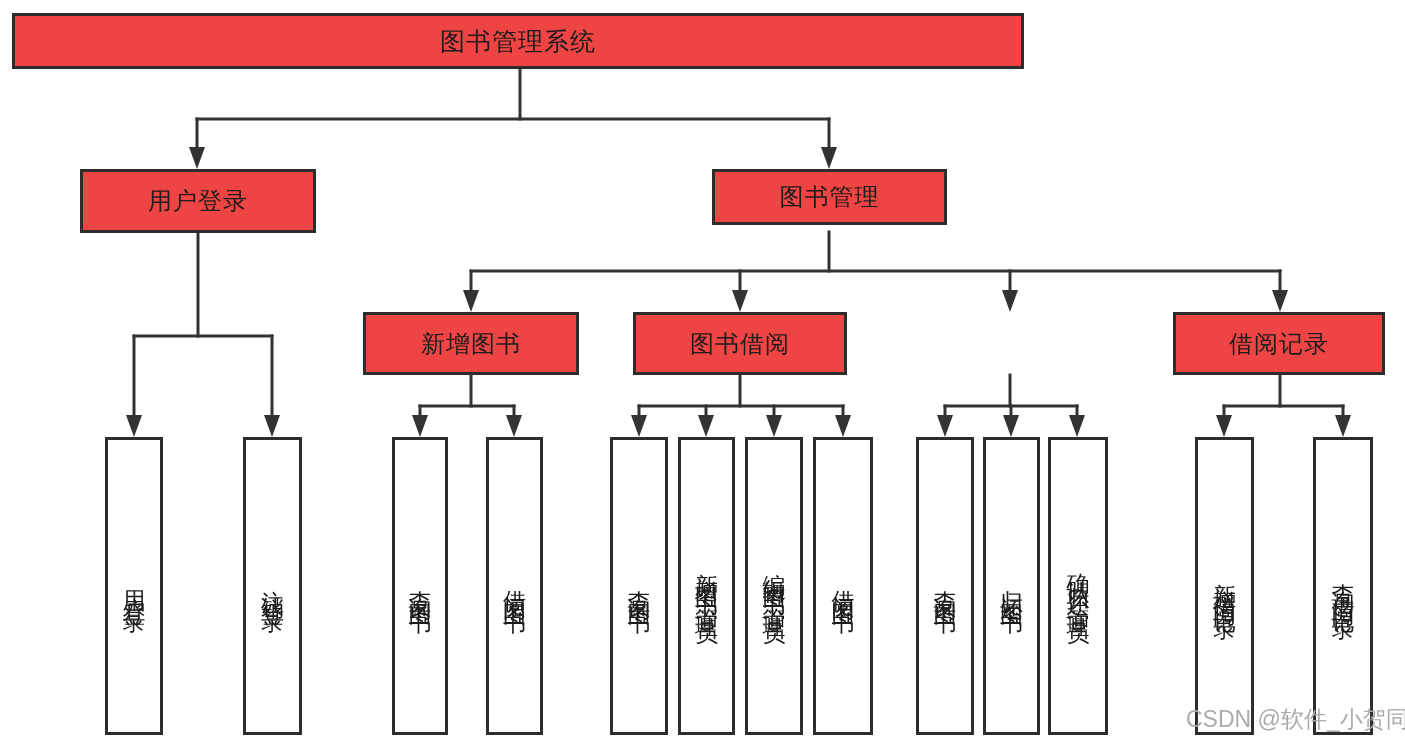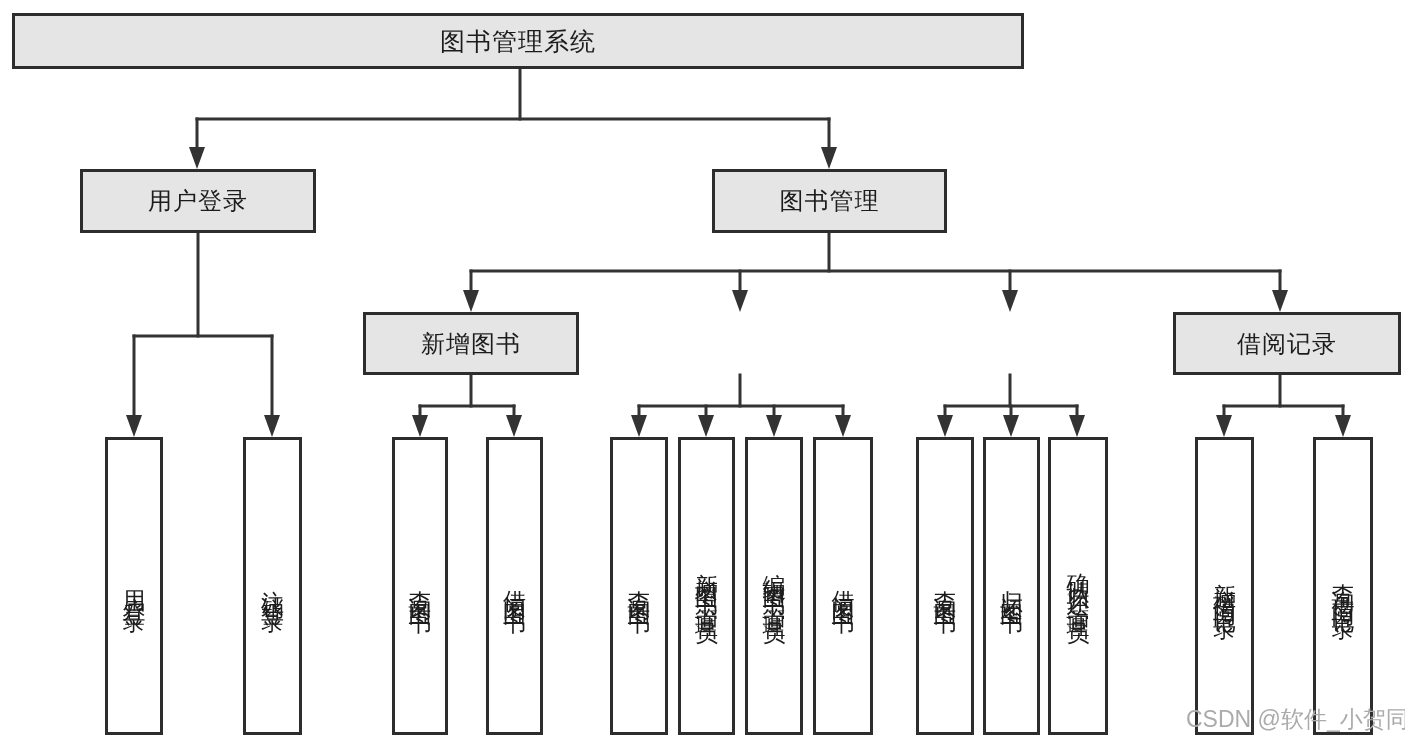--- a/index.html
+++ b/index.html
@@ -2,21 +2,21 @@
 <html><head>
 <meta charset="utf-8">
 <style>
   html,body{margin:0;padding:0;background:#fff;}
   #canvas{
     position:relative;width:1405px;height:747px;background:#ffffff;overflow:hidden;
     font-family:"Liberation Sans","DejaVu Sans",sans-serif;
   }
   #connectors{position:absolute;left:0;top:0;z-index:1;}
   .hbox{
-    position:absolute;box-sizing:border-box;border:3px solid #2d2d2d;background:#e5e5e5;
+    position:absolute;box-sizing:border-box;border:3px solid #2d2d2d;background:#ef4444;
     display:flex;align-items:center;justify-content:center;z-index:2;
   }
   .hbox .label{font-size:24px;color:#1c1c1c;letter-spacing:1px;white-space:nowrap;}
   .root .label{font-size:25px;}
   .vbox{
     position:absolute;box-sizing:border-box;border:3px solid #2d2d2d;background:#ffffff;
     display:flex;align-items:center;justify-content:center;z-index:2;
   }
   .vbox .vlabel{
     writing-mode:vertical-rl;text-orientation:mixed;
@@ -112,28 +112,31 @@
     </g>
   </svg>
 
   <div class="hbox root" style="left:12px;top:13px;width:1012px;height:56px">
     <span class="label">图书管理系统</span>
   </div>
 
   <div class="hbox" style="left:80px;top:169px;width:236px;height:64px">
     <span class="label">用户登录</span>
   </div>
-  <div class="hbox" style="left:712px;top:169px;width:235px;height:64px">
+  <div class="hbox" style="left:712px;top:169px;width:235px;height:56px">
     <span class="label">图书管理</span>
   </div>
 
   <div class="hbox" style="left:363px;top:312px;width:216px;height:63px">
     <span class="label">新增图书</span>
   </div>
-  <div class="hbox" style="left:1173px;top:312px;width:228px;height:63px">
+  <div class="hbox" style="left:633px;top:312px;width:214px;height:63px">
+    <span class="label">图书借阅</span>
+  </div>
+  <div class="hbox" style="left:1173px;top:312px;width:212px;height:63px">
     <span class="label">借阅记录</span>
   </div>
 
   <div class="vbox" style="left:105px;top:437px;width:58px;height:298px">
     <span class="vlabel">用户登录</span>
   </div>
   <div class="vbox" style="left:243px;top:437px;width:59px;height:298px">
     <span class="vlabel">注销登录</span>
   </div>
 

